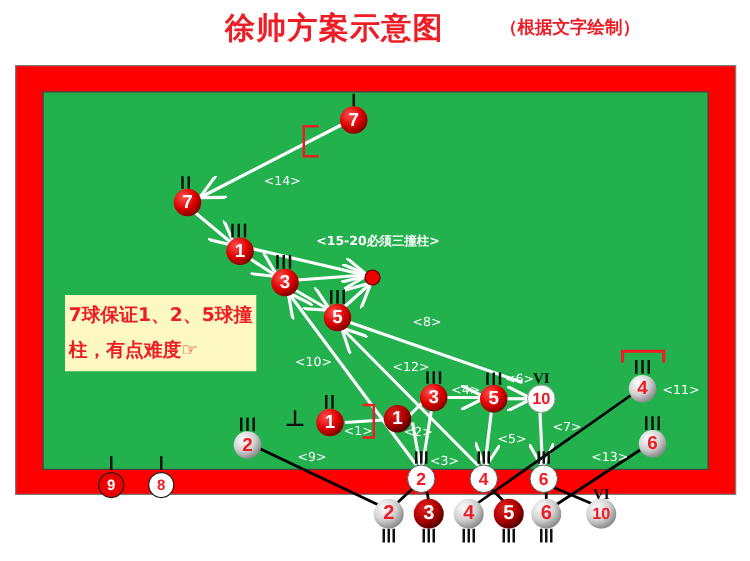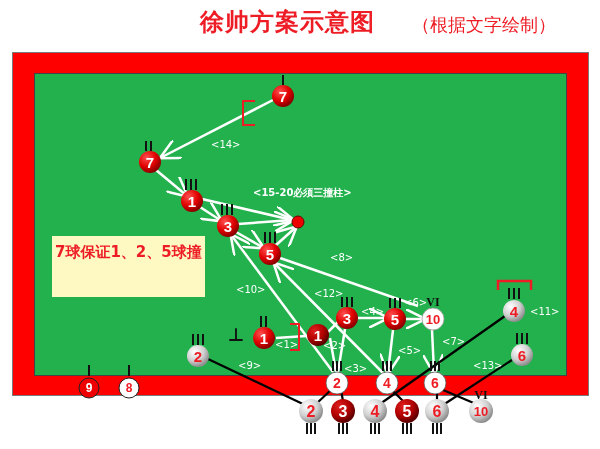--- a/index.html
+++ b/index.html
@@ -1,18 +1,18 @@
 <!DOCTYPE html>
 <html><head>
 <meta charset="utf-8">
 <style>
   html, body { margin: 0; padding: 0; background: #ffffff; }
   body { width: 600px; height: 449px; position: relative; overflow: hidden; font-family: "DejaVu Sans", sans-serif; }
-  .title { position: absolute; left: 200px; top: 6px; font-size: 24px; font-weight: bold; color: #ee1c25; letter-spacing: 1px; white-space: nowrap; }
-  .subtitle { position: absolute; left: 412px; top: 13px; font-size: 18px; font-weight: normal; color: #ee1c25; white-space: nowrap; }
+  .title { position: absolute; left: 180px; top: 6px; font-size: 24px; font-weight: bold; color: #ee1c25; letter-spacing: 1px; white-space: nowrap; }
+  .subtitle { position: absolute; left: 400px; top: 13px; font-size: 14px; font-weight: bold; color: #ee1c25; white-space: nowrap; }
   .frame { position: absolute; left: 13px; top: 53px; width: 575px; height: 342px; background: #fe0000; box-shadow: 0 0 0 1px #7a7a7a; }
   .felt { position: absolute; left: 35px; top: 74px; width: 531px; height: 301px; background: #22b14c; box-shadow: 0 0 0 1px #444; }
   svg.overlay { position: absolute; left: 0; top: 0; width: 600px; height: 449px; }
   .note { position: absolute; left: 52px; top: 236px; width: 153px; height: 61px; background: #fef9c3; color: #ee1c25; font-weight: bold; font-size: 15px; line-height: 28px; padding: 2px 0 0 3px; box-sizing: border-box; white-space: nowrap; }
   .lbl { font-family: "DejaVu Sans", sans-serif; font-size: 10px; fill: #ffffff; }
   .num { font-family: "Liberation Sans", sans-serif; font-weight: bold; text-anchor: middle; dominant-baseline: central; }
   .roman { font-family: "Liberation Serif", serif; font-size: 12px; font-weight: bold; fill: #111; text-anchor: middle; }
 </style>
 </head>
 <body>
@@ -258,13 +258,14 @@
       <text class="num" x="437" y="411" font-size="16" fill="#ee1c25">6</text>
     </g>
   <g>
       <circle cx="481" cy="411" r="12" fill="url(#gGrey)"></circle>
       <text class="num" x="481" y="411" font-size="13" fill="#ee1c25">10</text>
     </g>
 </svg>
 
 <div class="note">
   <div>7球保证1、2、5球撞</div>
+  <div>柱，有点难度☞</div>
 </div>
 
 </body></html>

